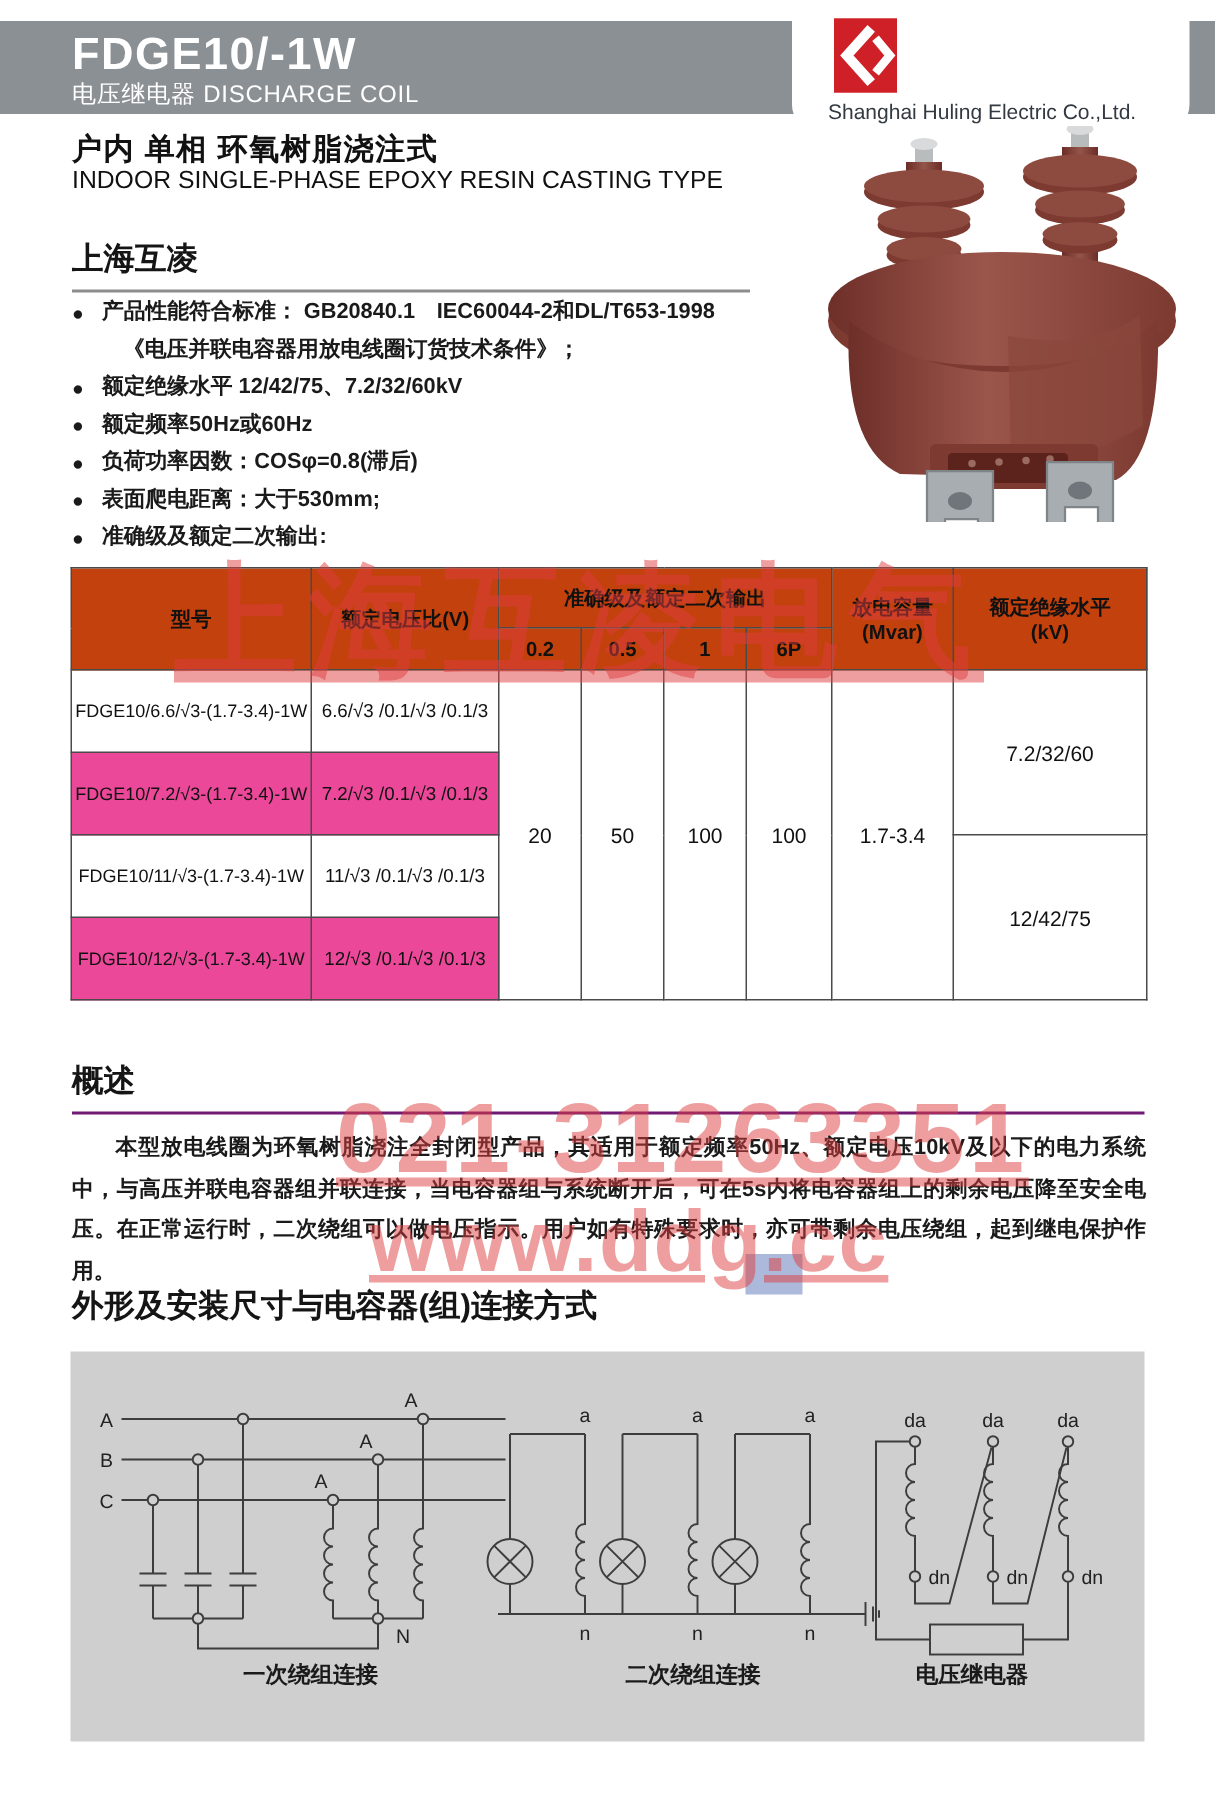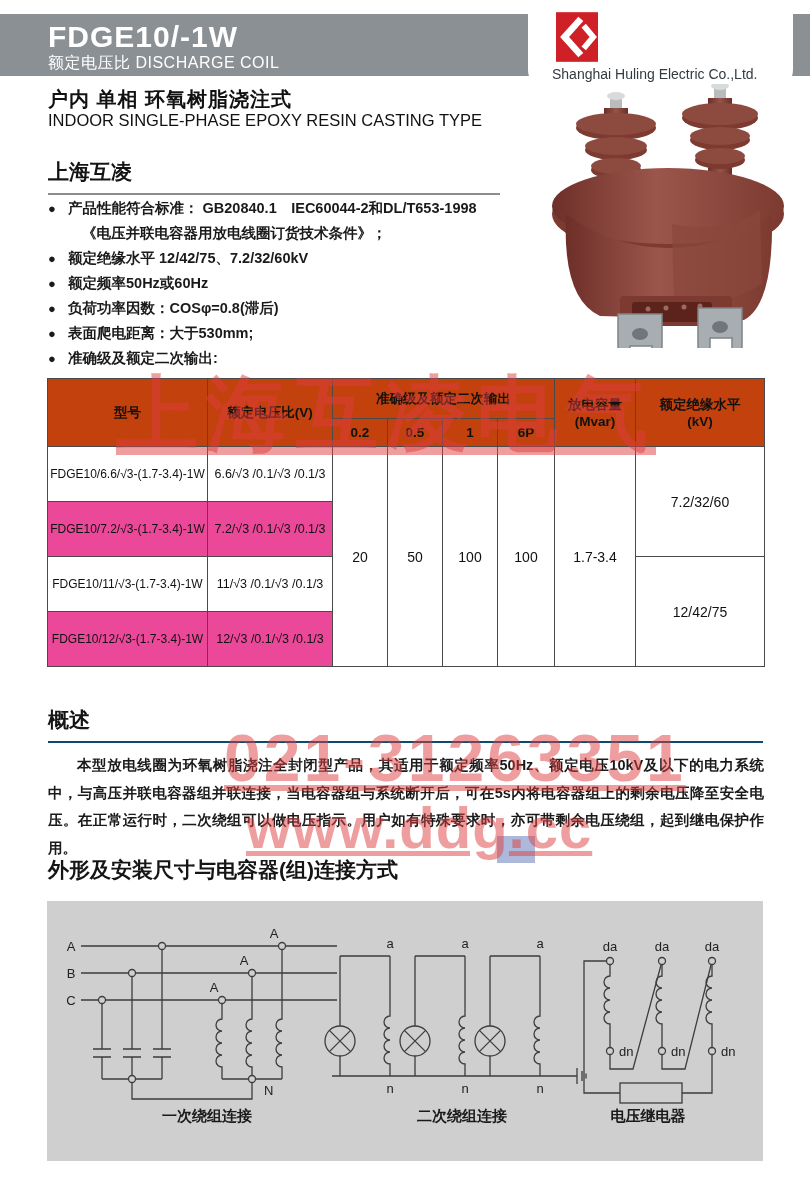--- a/index.html
+++ b/index.html
@@ -14,21 +14,21 @@
   .logo-mark{position:absolute;left:556px;top:12px;width:42px;height:50px;}
   .company-cn{position:absolute;left:608px;top:14px;font-size:37px;font-weight:bold;color:#4c545e;letter-spacing:2px;}
   .company-en{position:absolute;left:552px;top:66px;font-size:14px;color:#333a42;}
 
   
   .title-cn{position:absolute;left:48px;top:86px;font-size:20px;font-weight:bold;letter-spacing:1px;}
   .title-en{position:absolute;left:48px;top:111px;font-size:16.5px;}
 
   .section-h{position:absolute;font-size:21px;font-weight:bold;color:#151515;padding-bottom:7px;}
   .h-tech{left:48px;top:158px;width:452px;border-bottom:2px solid #8d8d8d;}
-  .h-overview{left:48px;top:706px;width:715px;border-bottom:2px solid #0c4a6e;}
+  .h-overview{left:48px;top:706px;width:715px;border-bottom:2px solid #701a75;}
   .h-outline{left:48px;top:856px;width:715px;}
 
   
   .bullets{position:absolute;left:48px;top:196px;width:480px;font-size:14.5px;font-weight:600;line-height:25px;color:#1a1a1a;}
   .bullet{position:relative;padding-left:20px;}
   .bullet .dot{position:absolute;left:0;top:0;font-size:13px;}
   .bullet .dot::before{content:"●";}
   .bullet.no-dot{padding-left:34px;}
   .bullet.no-dot .dot::before{content:"";}
 
@@ -65,21 +65,21 @@
   .dglabel{font-size:13px;fill:#222;font-family:"Liberation Sans","DejaVu Sans",sans-serif;}
   .dgcaption{font-size:15px;font-weight:bold;fill:#1a1a1a;font-family:"Liberation Sans","DejaVu Sans",sans-serif;}
 </style>
 </head>
 <body>
 
 <div class="page">
 
   <div class="topbar"></div>
   <div class="model-title">FDGE10/-1W</div>
-  <div class="model-sub">额定电压比 DISCHARGE COIL</div>
+  <div class="model-sub">电压继电器 DISCHARGE COIL</div>
 
   <div class="logo-panel"></div>
   <svg class="logo-mark" viewBox="0 0 44 52">
     <rect x="0" y="0" width="44" height="52" fill="#cf2027"></rect>
     <polyline points="26,7 9,26 26,45" fill="none" stroke="#fff" stroke-width="7"></polyline>
     <polyline points="29,14 39,26 29,38" fill="none" stroke="#fff" stroke-width="6"></polyline>
   </svg>
   <div class="company-en">Shanghai Huling Electric Co.,Ltd.</div>
 
   <div class="title-cn">户内 单相 环氧树脂浇注式</div>

